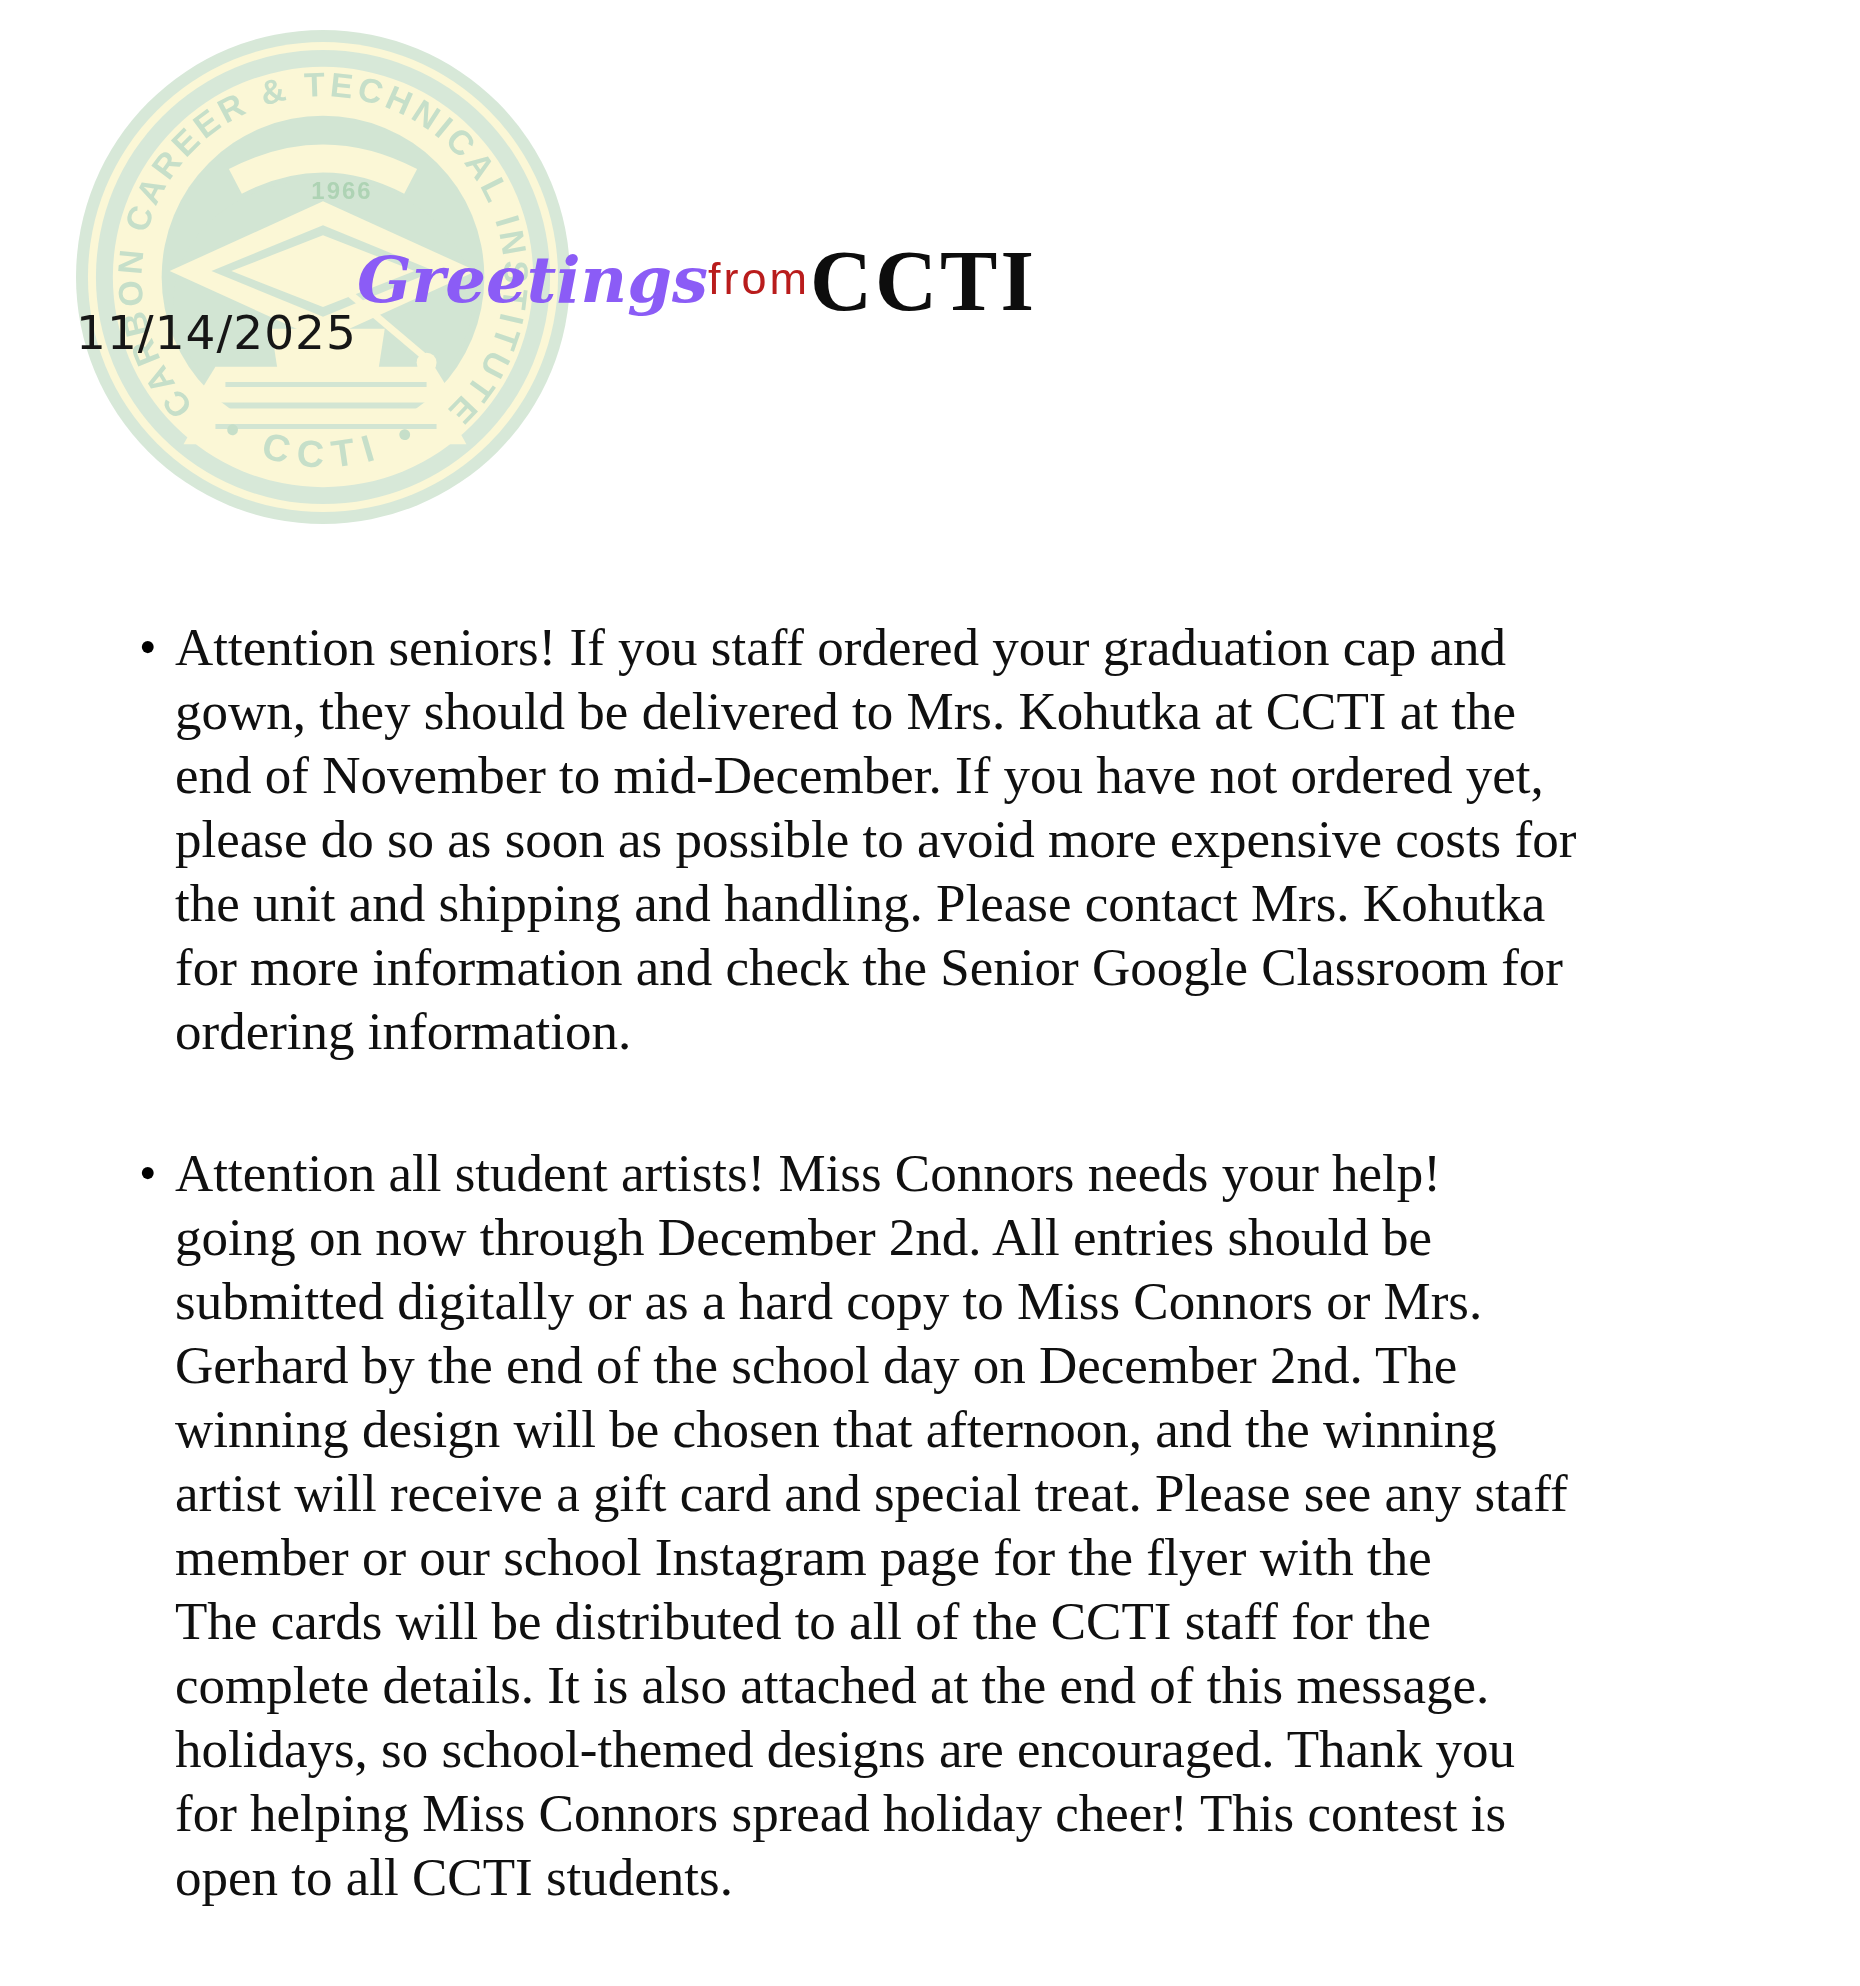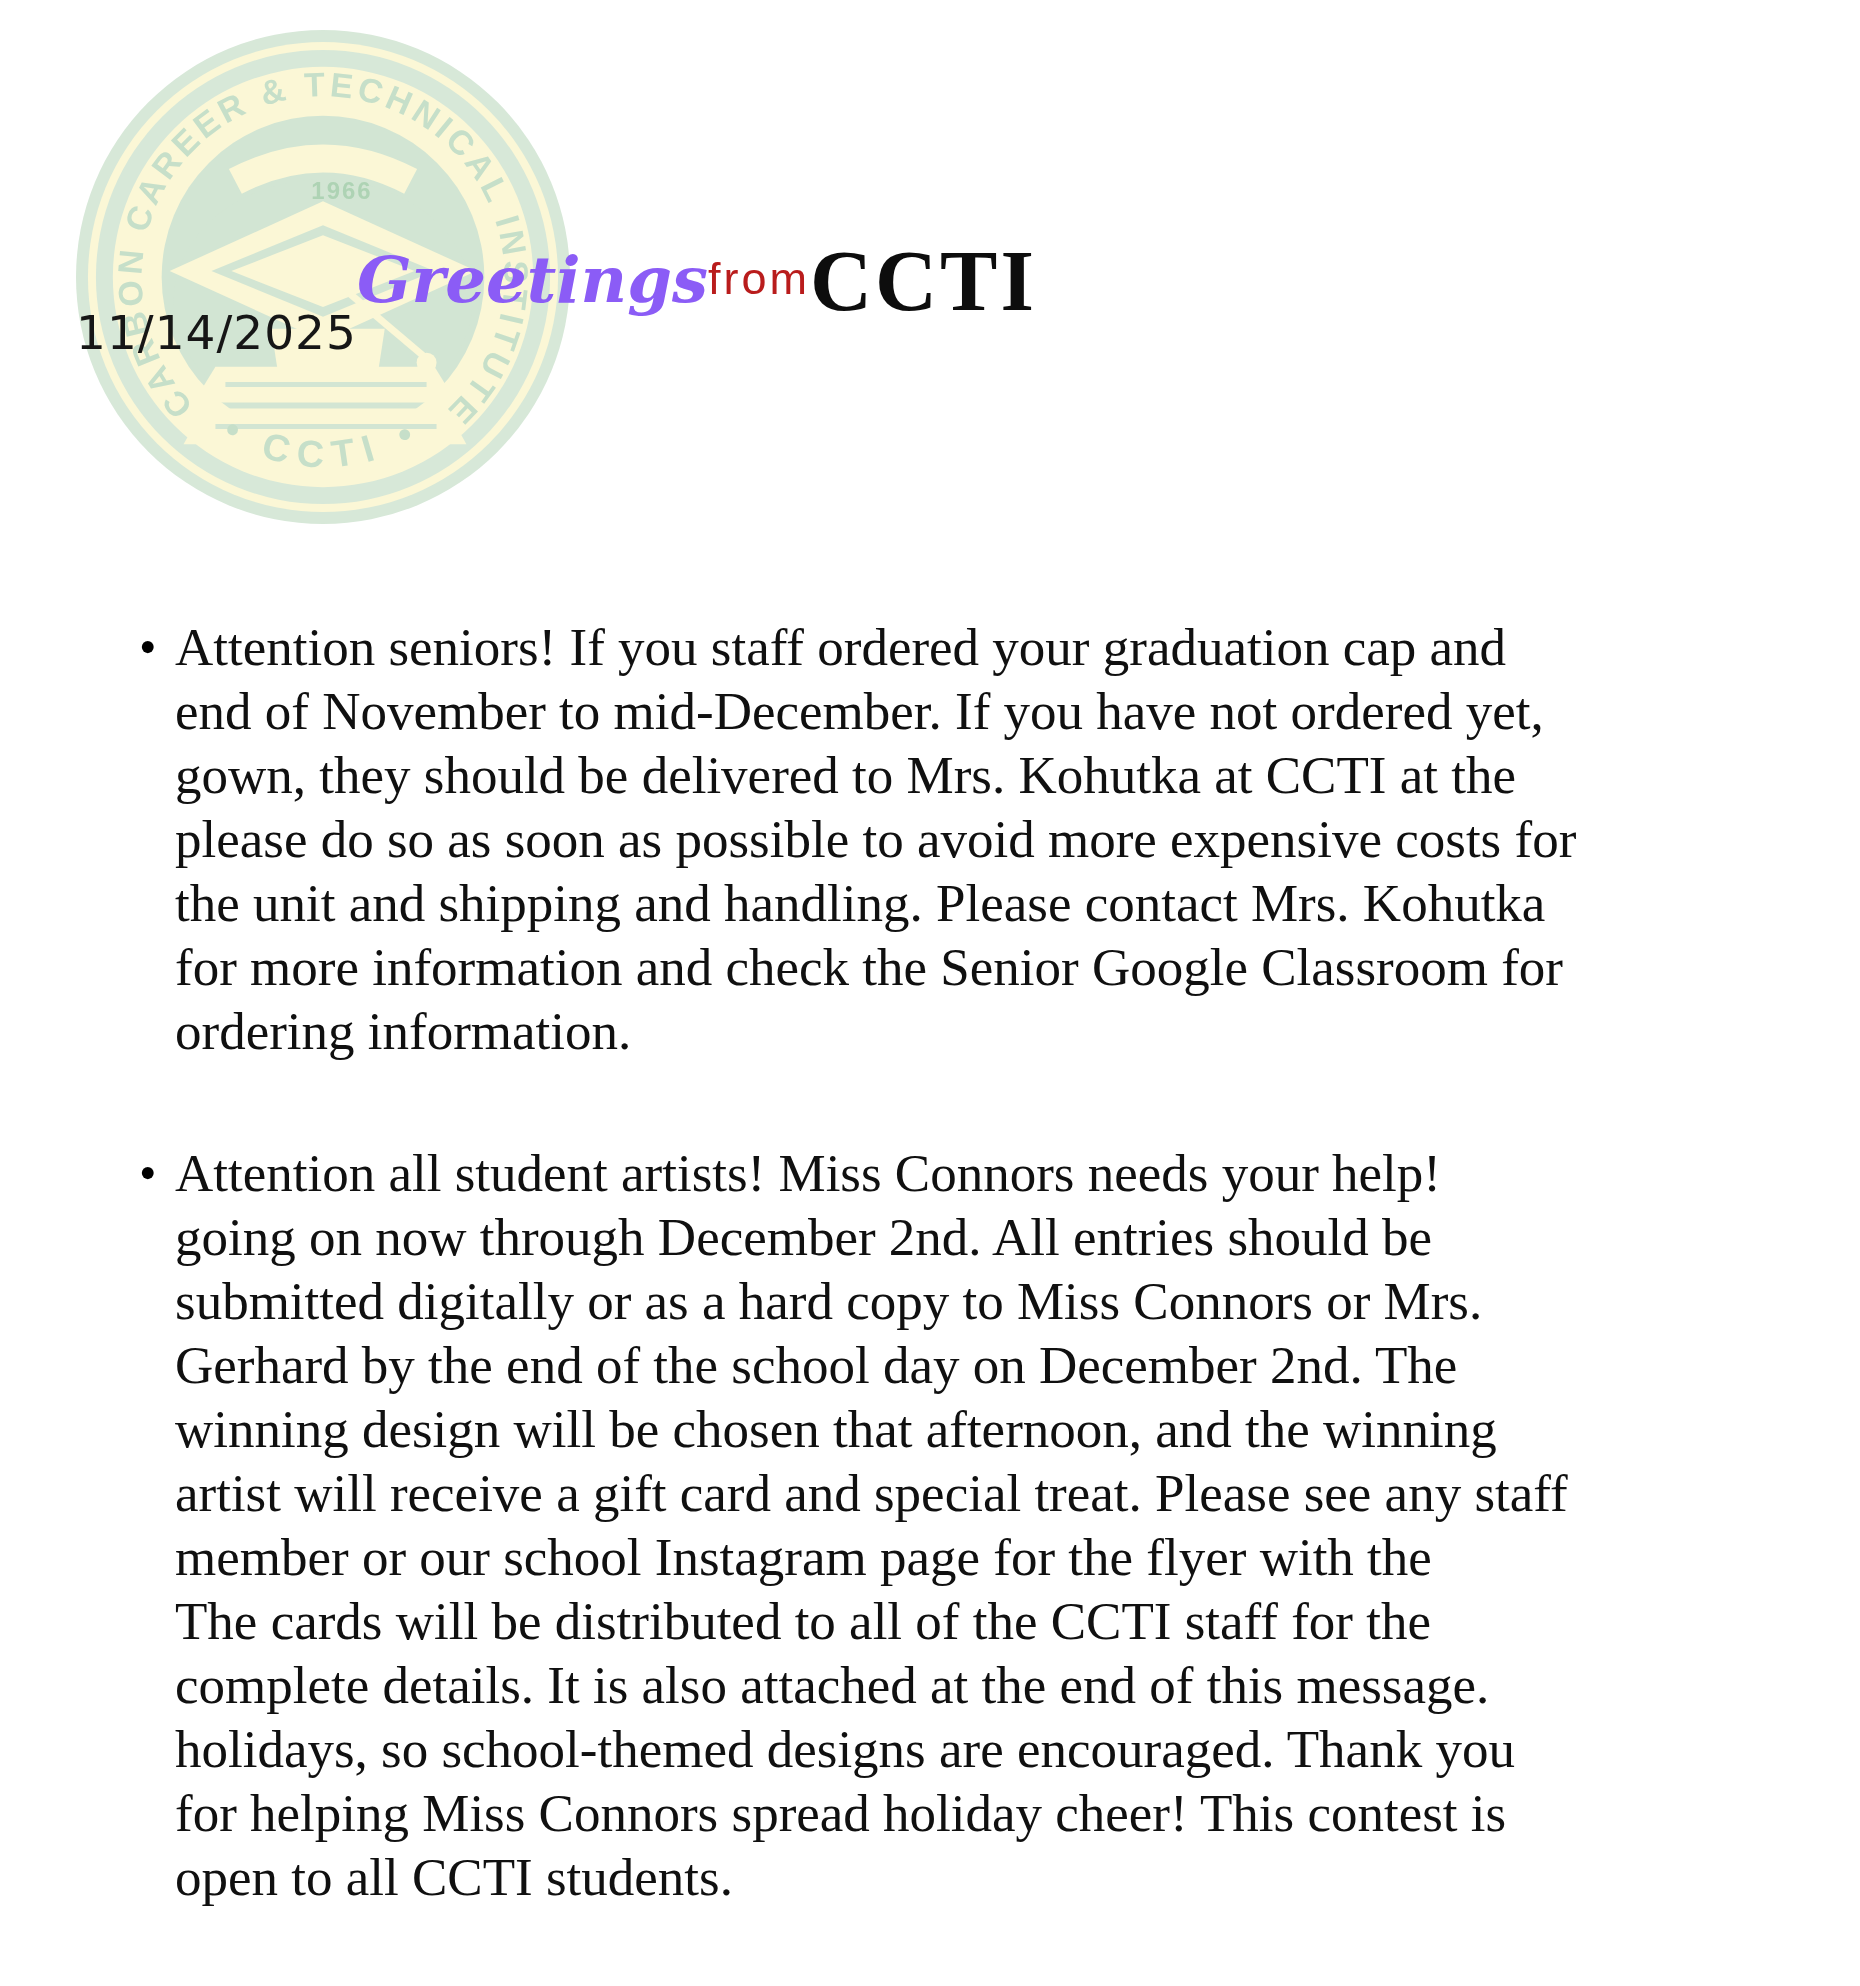--- a/index.html
+++ b/index.html
@@ -157,22 +157,22 @@
     <div class="seal-greetings">Greetings</div>
     <div class="seal-from">from</div>
     <div class="seal-ccti">CCTI</div>
   </div>
 </div>
 
 <ul class="announcements">
     <li class="announcement">
     <span class="bullet">•</span>
   <div class="line">Attention seniors! If you staff ordered your graduation cap and</div>
+      <div class="line">gown, they should be delivered to Mrs. Kohutka at CCTI at the</div>
       <div class="line">end of November to mid-December. If you have not ordered yet,</div>
-      <div class="line">gown, they should be delivered to Mrs. Kohutka at CCTI at the</div>
       <div class="line">please do so as soon as possible to avoid more expensive costs for</div>
       <div class="line">the unit and shipping and handling. Please contact Mrs. Kohutka</div>
       <div class="line">for more information and check the Senior Google Classroom for</div>
       <div class="line">ordering information.</div>
     </li>
     <li class="announcement">
     <span class="bullet">•</span>
   <div class="line">Attention all student artists! Miss Connors needs your help!</div>
       <div class="line">going on now through December 2nd. All entries should be</div>
       <div class="line">submitted digitally or as a hard copy to Miss Connors or Mrs.</div>

